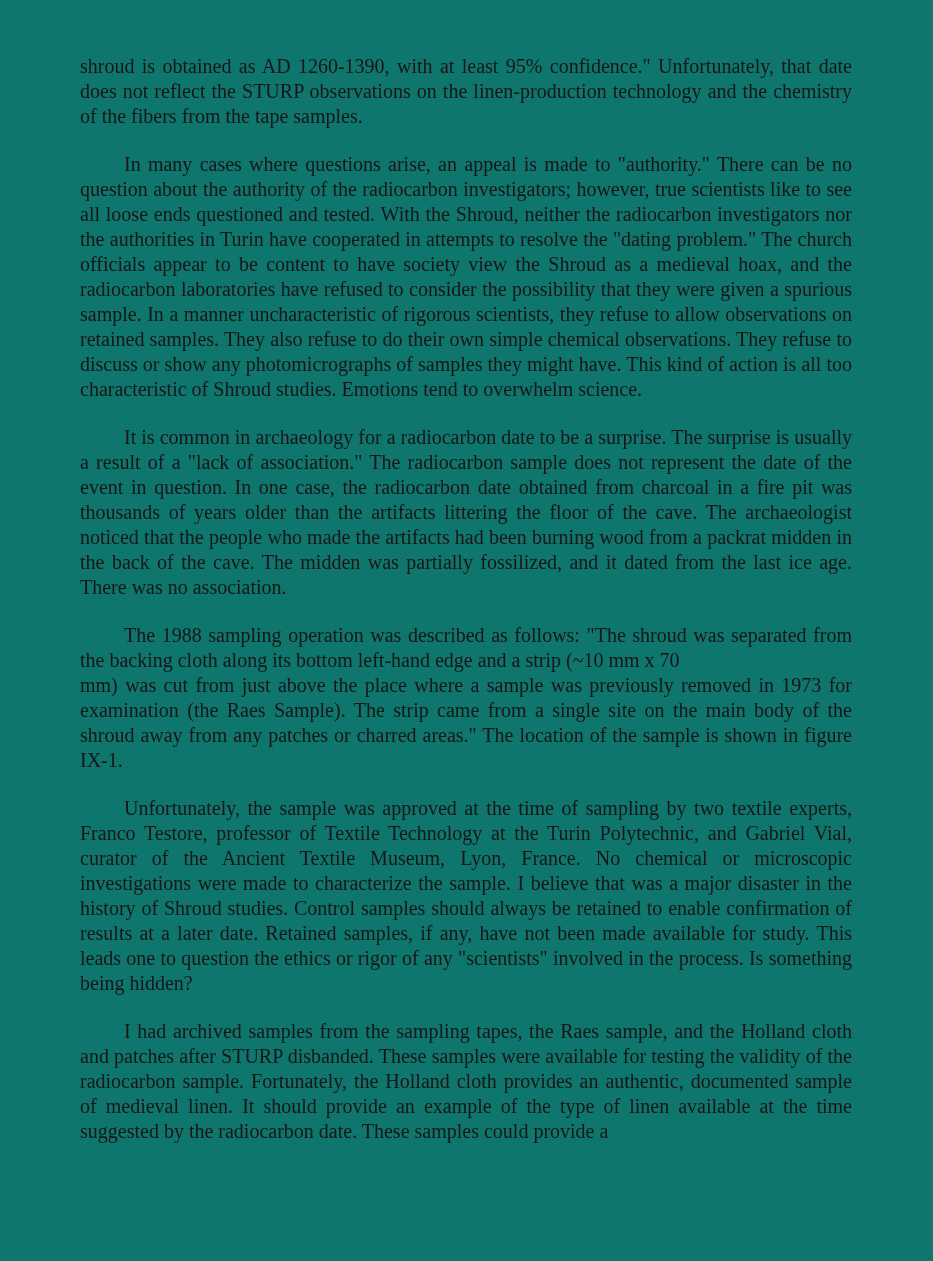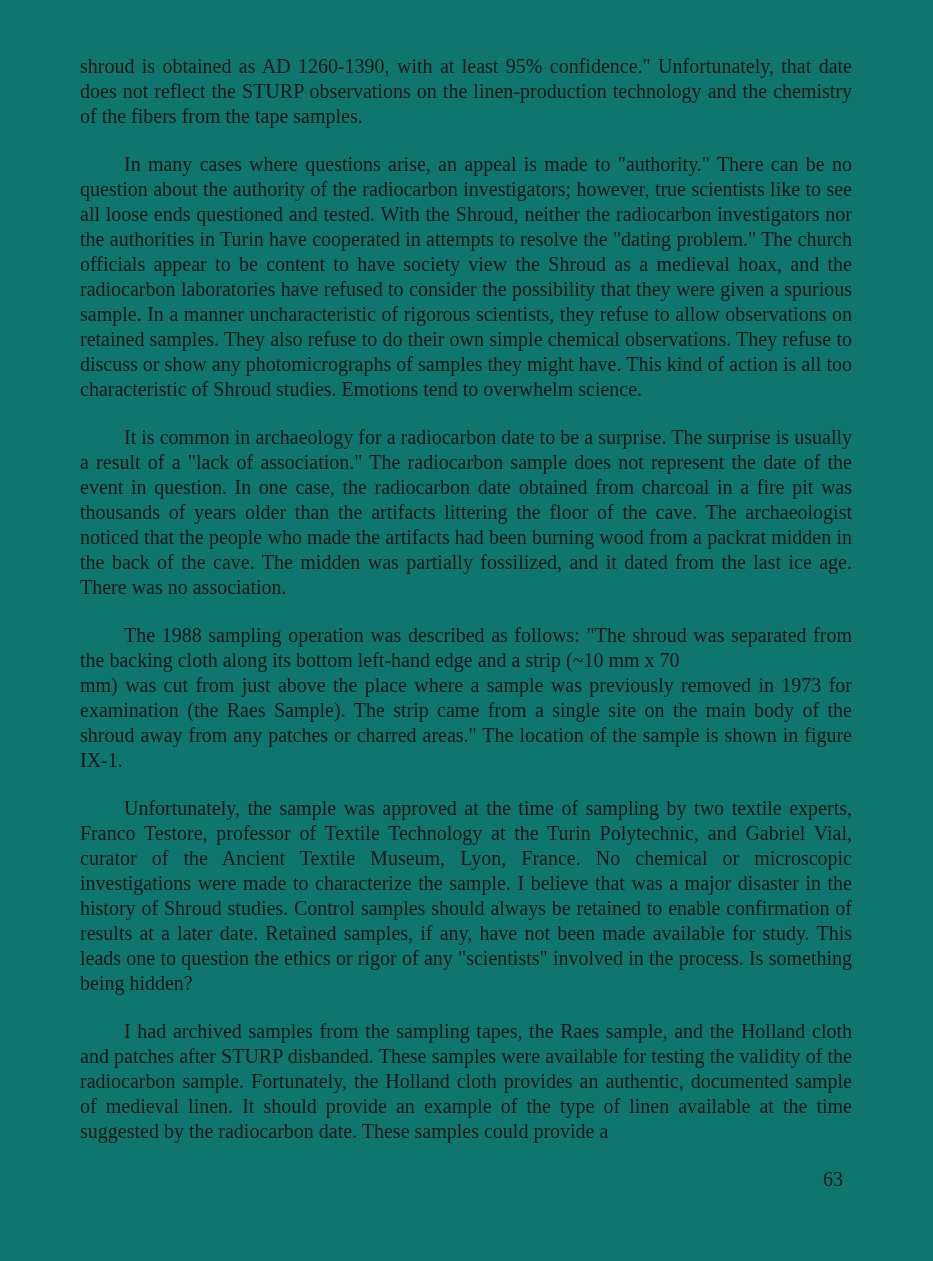--- a/index.html
+++ b/index.html
@@ -54,16 +54,15 @@
     <p class="para">In many cases where questions arise, an appeal is made to "authority." There can be no question about the authority of the radiocarbon investigators; however, true scientists like to see all loose ends questioned and tested. With the Shroud, neither the radiocarbon investigators nor the authorities in Turin have cooperated in attempts to resolve the "dating problem." The church officials appear to be content to have society view the Shroud as a medieval hoax, and the radiocarbon laboratories have refused to consider the possibility that they were given a spurious sample. In a manner uncharacteristic of rigorous scientists, they refuse to allow observations on retained samples. They also refuse to do their own simple chemical observations. They refuse to discuss or show any photomicrographs of samples they might have. This kind of action is all too characteristic of Shroud studies. Emotions tend to overwhelm science.</p>
 
     <p class="para">It is common in archaeology for a radiocarbon date to be a surprise. The surprise is usually a result of a "lack of association." The radiocarbon sample does not represent the date of the event in question. In one case, the radiocarbon date obtained from charcoal in a fire pit was thousands of years older than the artifacts littering the floor of the cave. The archaeologist noticed that the people who made the artifacts had been burning wood from a packrat midden in the back of the cave. The midden was partially fossilized, and it dated from the last ice age. There was no association.</p>
 
     <p class="para"><span>The 1988 sampling operation was described as follows: "The shroud was separated from the backing cloth along its bottom left-hand edge and a strip (~10 mm x 70</span><br><span>mm) was cut from just above the place where a sample was previously removed in 1973 for examination (the Raes Sample). The strip came from a single site on the main body of the shroud away from any patches or charred areas." The location of the sample is shown in figure IX-1.</span></p>
 
     <p class="para">Unfortunately, the sample was approved at the time of sampling by two textile experts, Franco Testore, professor of Textile Technology at the Turin Polytechnic, and Gabriel Vial, curator of the Ancient Textile Museum, Lyon, France. No chemical or microscopic investigations were made to characterize the sample. I believe that was a major disaster in the history of Shroud studies. Control samples should always be retained to enable confirmation of results at a later date. Retained samples, if any, have not been made available for study. This leads one to question the ethics or rigor of any "scientists" involved in the process. Is something being hidden?</p>
 
     <p class="para">I had archived samples from the sampling tapes, the Raes sample, and the Holland cloth and patches after STURP disbanded. These samples were available for testing the validity of the radiocarbon sample. Fortunately, the Holland cloth provides an authentic, documented sample of medieval linen. It should provide an example of the type of linen available at the time suggested by the radiocarbon date. These samples could provide a</p>
 
-    <div class="page-number">63</div>
 
   </div>
 </div>
 
 </body></html>

